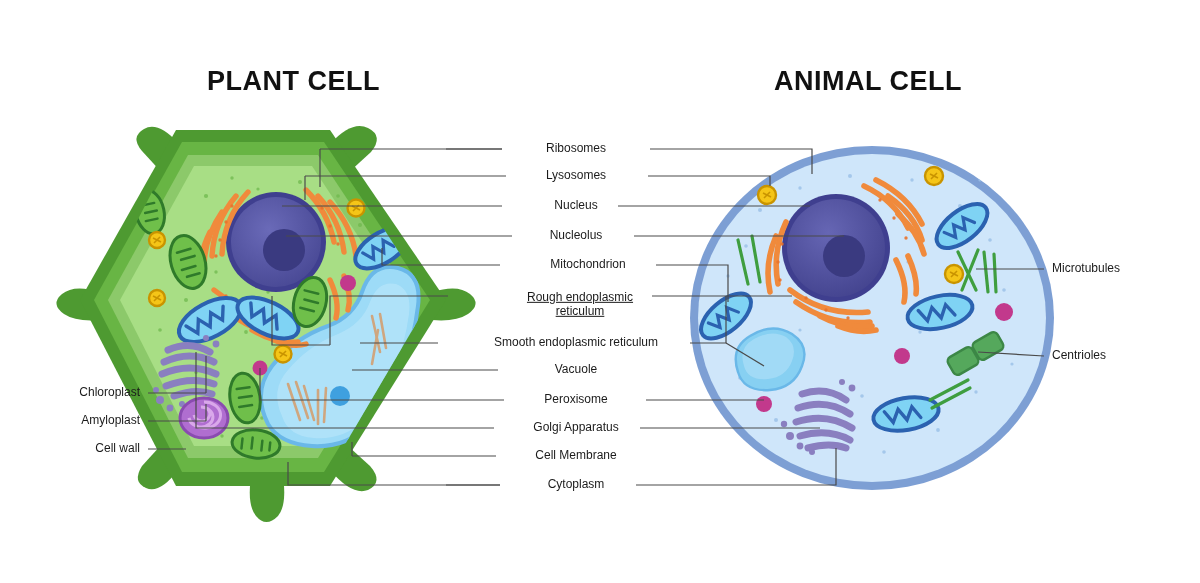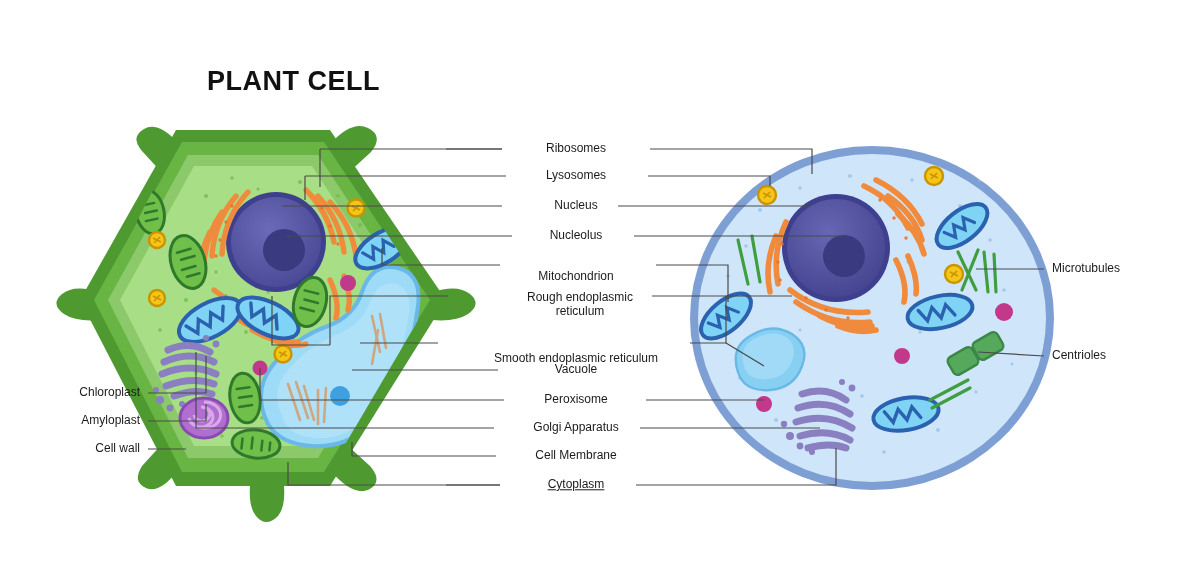--- a/index.html
+++ b/index.html
@@ -450,34 +450,35 @@
 
     <path d="M1044 269 L976 269"></path>
     <path d="M1044 356 L978 352"></path>
 
     <path d="M446 149 L502 149"></path>
     <path d="M446 485 L500 485"></path>
   </g>
 </svg>
 
 <div id="plant-title" class="title">PLANT CELL</div>
+<div id="animal-title" class="title">ANIMAL CELL</div>
 
 <div>
   <div class="lbl" style="left:576px;top:149px;">Ribosomes</div>
   <div class="lbl" style="left:576px;top:176px;">Lysosomes</div>
   <div class="lbl" style="left:576px;top:206px;">Nucleus</div>
   <div class="lbl" style="left:576px;top:236px;">Nucleolus</div>
-  <div class="lbl" style="left:576px;top:265px;margin-top:12px;">Mitochondrion</div>
-  <div class="lbl two" style="left:580px;top:304px;">Rough endoplasmic<br>reticulum</div>
-  <div class="lbl" style="left:576px;top:343px;margin-top:16px;">Smooth endoplasmic reticulum</div>
+  <div class="lbl" style="left:588px;top:265px;">Mitochondrion</div>
+  <div class="lbl two" style="left:580px;top:304px;text-decoration:underline;">Rough endoplasmic<br>reticulum</div>
+  <div class="lbl" style="left:576px;top:343px;">Smooth endoplasmic reticulum</div>
   <div class="lbl" style="left:576px;top:370px;text-align:right;">Vacuole</div>
   <div class="lbl" style="left:576px;top:400px;">Peroxisome</div>
   <div class="lbl" style="left:576px;top:428px;text-align:right;">Golgi Apparatus</div>
   <div class="lbl" style="left:576px;top:456px;">Cell Membrane</div>
-  <div class="lbl" style="left:576px;top:485px;text-decoration:underline;">Cytoplasm</div>
+  <div class="lbl" style="left:576px;top:485px;">Cytoplasm</div>
 </div>
 
 <div>
   <div class="lbl left" style="left:140px;top:393px;">Chloroplast</div>
   <div class="lbl left" style="left:140px;top:421px;">Amyloplast</div>
   <div class="lbl left" style="left:140px;top:449px;">Cell wall</div>
 </div>
 
 <div>
   <div class="lbl right" style="left:1052px;top:269px;">Microtubules</div>

